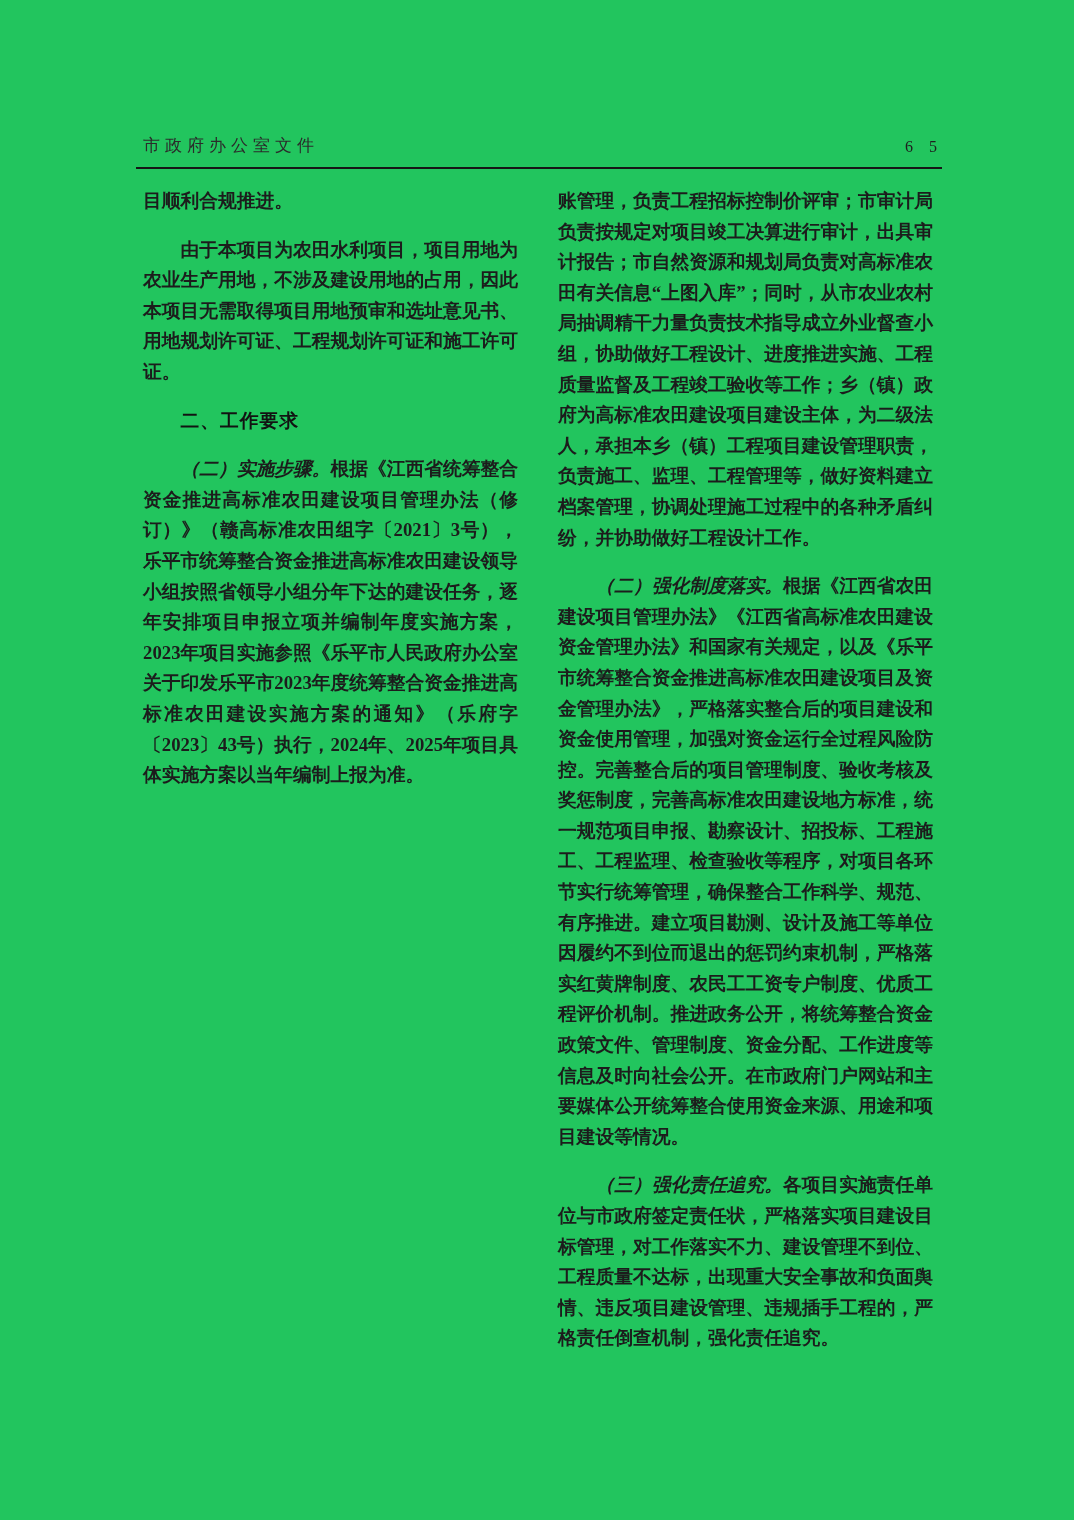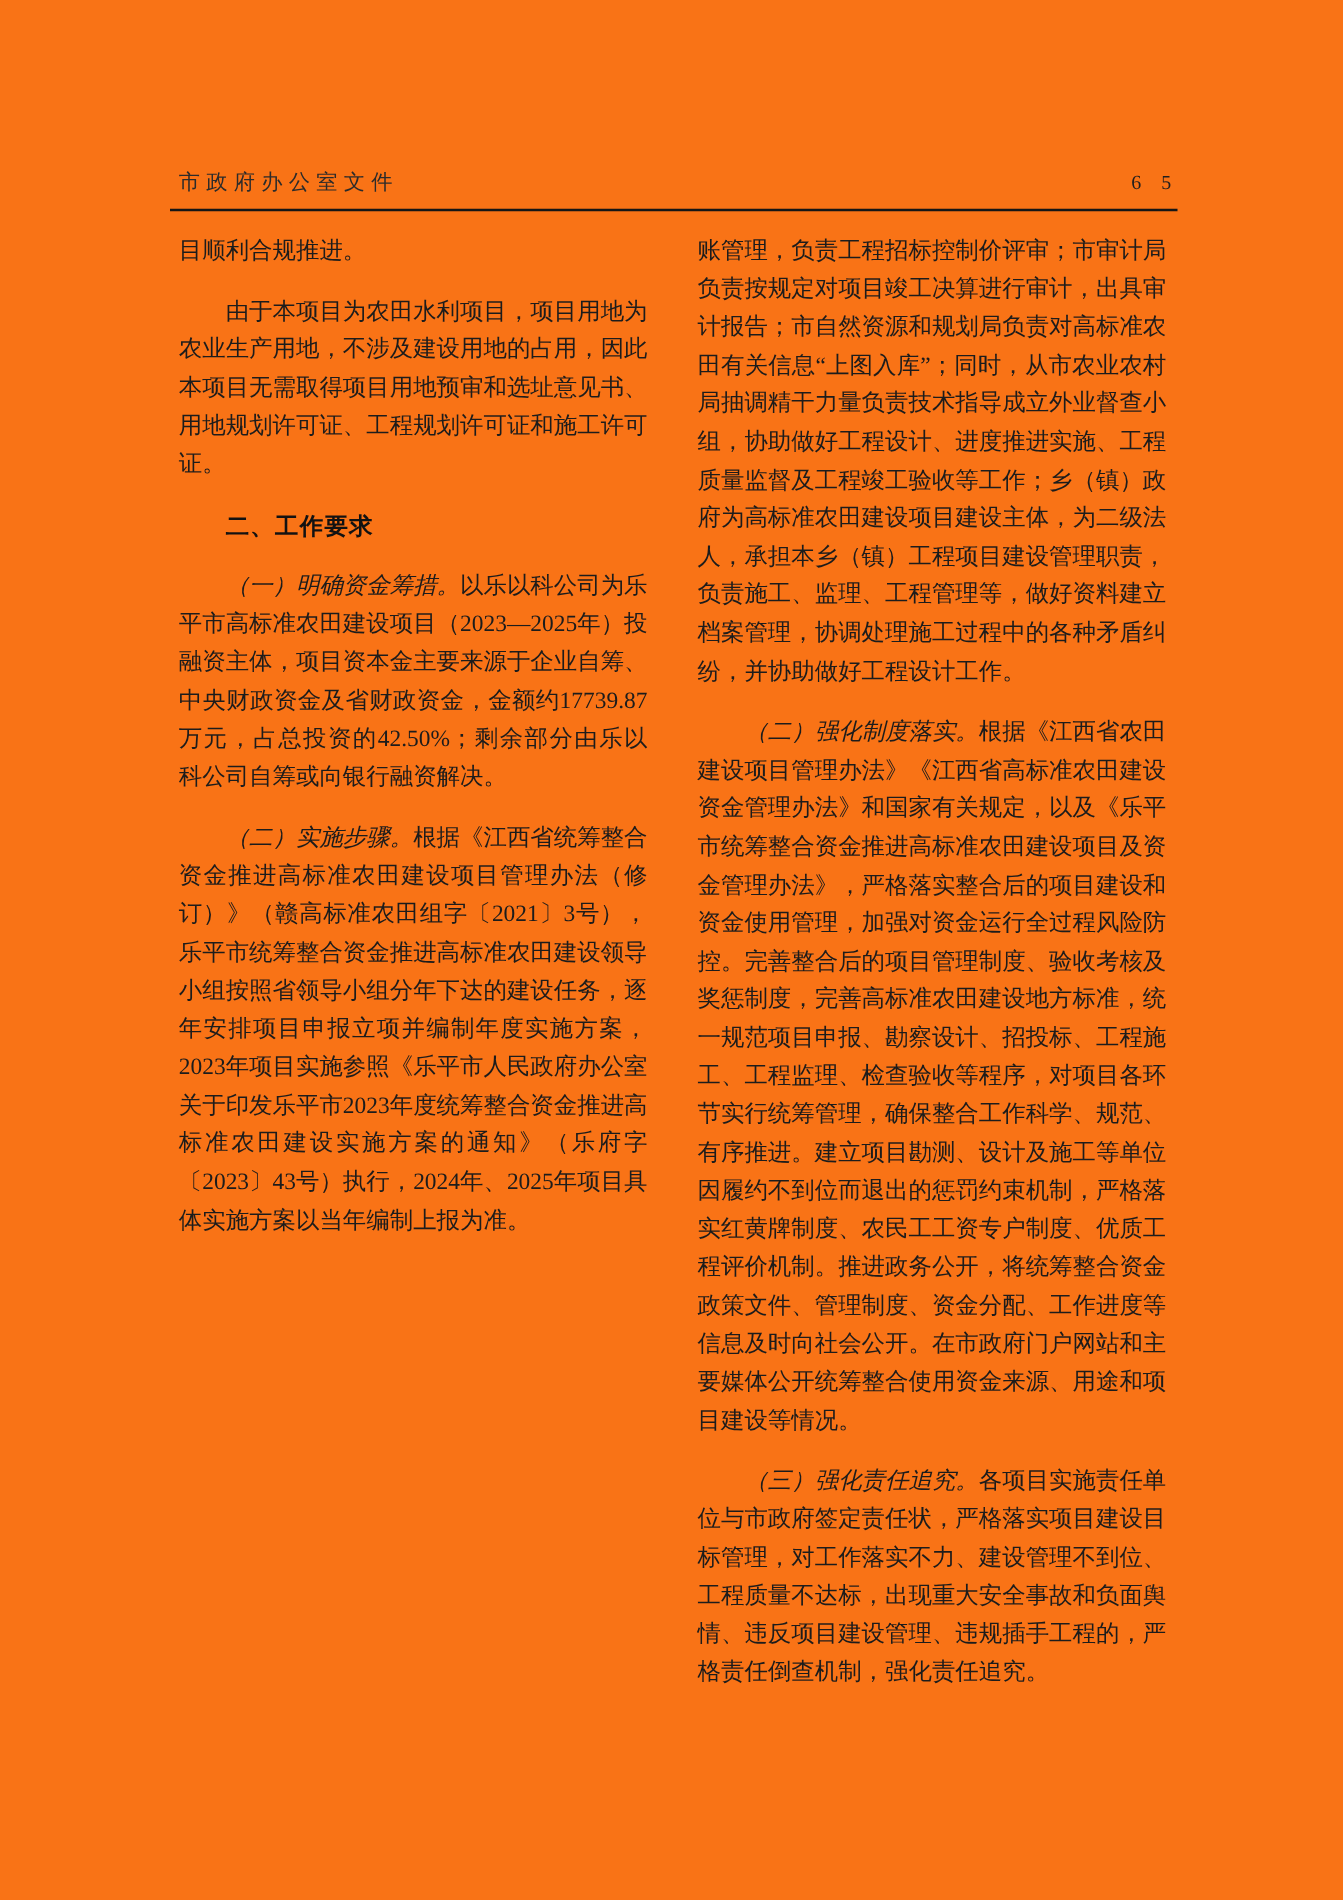--- a/index.html
+++ b/index.html
@@ -1,21 +1,21 @@
 <!DOCTYPE html>
 <html lang="zh"><head>
 <meta charset="utf-8">
 <style>
   html, body { margin: 0; padding: 0; background: #e8e8e8; }
   .page {
     position: relative;
     width: 1074px;
     height: 1520px;
     margin: 0 auto;
-    background: #f97316;
+    background: #22c55e;
     font-family: "Liberation Serif", "DejaVu Serif", serif;
     color: #1c1c1c;
     overflow: hidden;
   }
   .header-title {
     position: absolute;
     left: 143px;
     top: 134px;
     font-size: 17px;
     letter-spacing: 5px;
@@ -45,21 +45,21 @@
     position: absolute;
     top: 186px;
     width: 375px;
     font-size: 18.75px;
     line-height: 30.6px;
     text-align: justify;
     text-justify: inter-ideograph;
   }
   .col-left  { left: 143px; }
   .col-right { left: 558px; }
-  .column p { margin: 0; padding: 0; }
+  .column p { margin: 0; padding: 0; font-weight: bold; }
   .column p.indent { text-indent: 2em; margin-top: 18px; }
   .column p.heading {
     font-family: "Liberation Sans", "DejaVu Sans", sans-serif;
     font-weight: bold;
     text-indent: 2em;
     color: #121212;
     letter-spacing: 1px;
   }
   .lead { font-style: italic; }
 </style>
@@ -68,21 +68,20 @@
 
 <div class="page">
   <div class="header-title">市政府办公室文件</div>
   <div class="page-number">6 5</div>
   <div class="header-rule"></div>
 
   <div class="column col-left">
       <p class="body">目顺利合规推进。</p>
       <p class="body indent">由于本项目为农田水利项目，项目用地为农业生产用地，不涉及建设用地的占用，因此本项目无需取得项目用地预审和选址意见书、用地规划许可证、工程规划许可证和施工许可证。</p>
       <p class="heading indent">二、工作要求</p>
-      <p class="body indent"><span class="lead">（一）明确资金筹措。</span>以乐以科公司为乐平市高标准农田建设项目（2023—2025年）投融资主体，项目资本金主要来源于企业自筹、中央财政资金及省财政资金，金额约17739.87万元，占总投资的42.50%；剩余部分由乐以科公司自筹或向银行融资解决。</p>
       <p class="body indent"><span class="lead">（二）实施步骤。</span>根据《江西省统筹整合资金推进高标准农田建设项目管理办法（修订）》（赣高标准农田组字〔2021〕3号），乐平市统筹整合资金推进高标准农田建设领导小组按照省领导小组分年下达的建设任务，逐年安排项目申报立项并编制年度实施方案，2023年项目实施参照《乐平市人民政府办公室关于印发乐平市2023年度统筹整合资金推进高标准农田建设实施方案的通知》（乐府字〔2023〕43号）执行，2024年、2025年项目具体实施方案以当年编制上报为准。</p>
     </div>
   <div class="column col-right">
       <p class="body">账管理，负责工程招标控制价评审；市审计局负责按规定对项目竣工决算进行审计，出具审计报告；市自然资源和规划局负责对高标准农田有关信息“上图入库”；同时，从市农业农村局抽调精干力量负责技术指导成立外业督查小组，协助做好工程设计、进度推进实施、工程质量监督及工程竣工验收等工作；乡（镇）政府为高标准农田建设项目建设主体，为二级法人，承担本乡（镇）工程项目建设管理职责，负责施工、监理、工程管理等，做好资料建立档案管理，协调处理施工过程中的各种矛盾纠纷，并协助做好工程设计工作。</p>
       <p class="body indent"><span class="lead">（二）强化制度落实。</span>根据《江西省农田建设项目管理办法》《江西省高标准农田建设资金管理办法》和国家有关规定，以及《乐平市统筹整合资金推进高标准农田建设项目及资金管理办法》，严格落实整合后的项目建设和资金使用管理，加强对资金运行全过程风险防控。完善整合后的项目管理制度、验收考核及奖惩制度，完善高标准农田建设地方标准，统一规范项目申报、勘察设计、招投标、工程施工、工程监理、检查验收等程序，对项目各环节实行统筹管理，确保整合工作科学、规范、有序推进。建立项目勘测、设计及施工等单位因履约不到位而退出的惩罚约束机制，严格落实红黄牌制度、农民工工资专户制度、优质工程评价机制。推进政务公开，将统筹整合资金政策文件、管理制度、资金分配、工作进度等信息及时向社会公开。在市政府门户网站和主要媒体公开统筹整合使用资金来源、用途和项目建设等情况。</p>
       <p class="body indent"><span class="lead">（三）强化责任追究。</span>各项目实施责任单位与市政府签定责任状，严格落实项目建设目标管理，对工作落实不力、建设管理不到位、工程质量不达标，出现重大安全事故和负面舆情、违反项目建设管理、违规插手工程的，严格责任倒查机制，强化责任追究。</p>
     </div>
 </div>
 
 </body></html>

